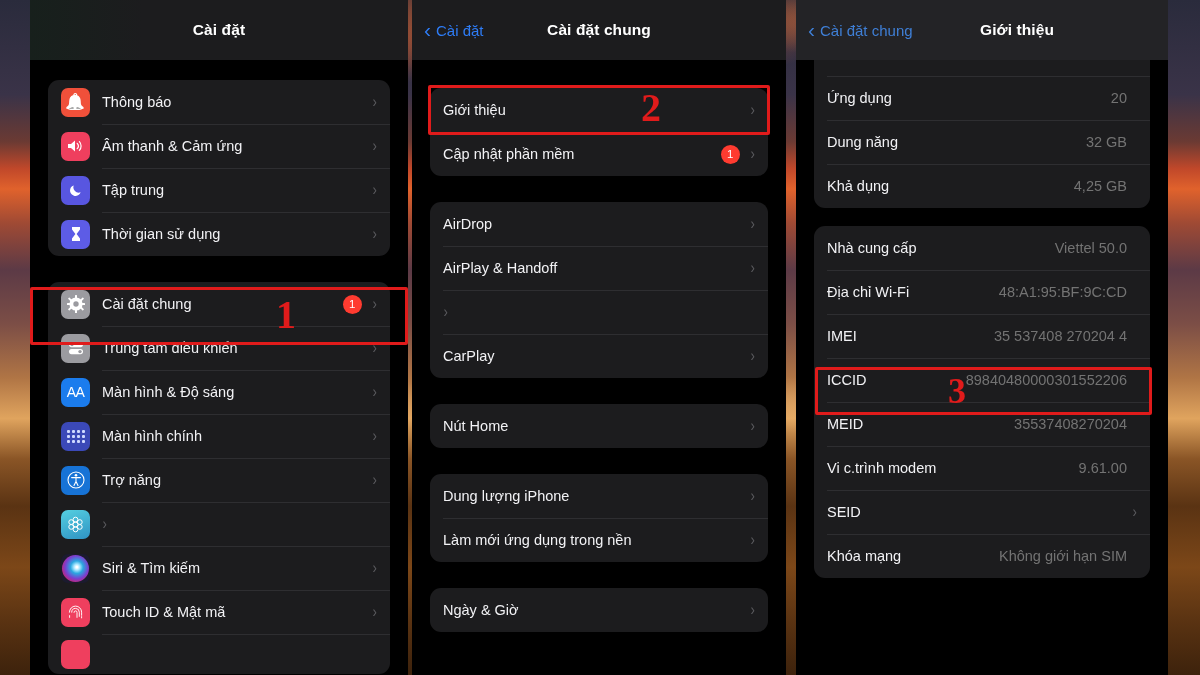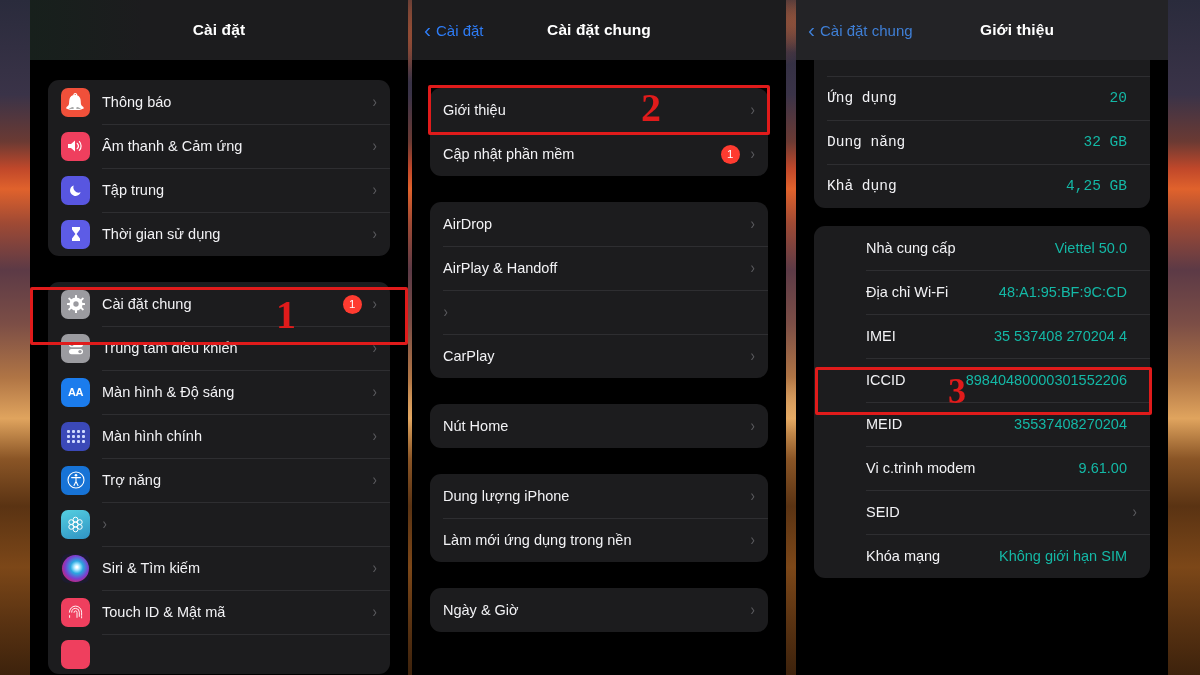--- a/index.html
+++ b/index.html
@@ -89,21 +89,21 @@
   .row.noicon + .row.noicon::before { left: 13px; }
 
   .ico {
     width: 29px; height: 29px; border-radius: 7px;
     flex: 0 0 29px; margin-right: 12px;
     display: flex; align-items: center; justify-content: center;
     color: #fff; font-size: 15px; line-height: 1;
     overflow: hidden;
   }
   .label { color: #f2f2f5; font-size: 14.5px; flex: 1; white-space: nowrap; }
-  .value { color: #14b8a6; font-size: 14.5px; margin-right: 10px; white-space: nowrap; }
+  .value { color: #737373; font-size: 14.5px; margin-right: 10px; white-space: nowrap; }
   .chevron {
     color: #5a5a5e; font-size: 16px; font-weight: 500; line-height: 1;
     transform: scaleX(.82);
   }
   .badge {
     background: #ff3b30; color: #fff; font-size: 11.5px;
     min-width: 19px; height: 19px; border-radius: 10px;
     display: flex; align-items: center; justify-content: center;
     margin-right: 10px; font-weight: 400;
   }
@@ -114,21 +114,21 @@
     border-radius: 2px; pointer-events: none; z-index: 40;
   }
   .step-num {
     position: absolute; z-index: 41;
     color: #e01b1b; font-family: "Liberation Serif", serif;
     font-weight: bold; line-height: 1;
   }
 
   
   .bell::before{content:"\1F514"; font-size:16px; filter: grayscale(1) brightness(3);}
-  .aa { font-size: 11px; font-weight: bold; letter-spacing: -.5px;}
+  .aa { font-size: 14px; font-weight: normal; letter-spacing: -.5px;}
   .grid-ico { display:grid; grid-template-columns: repeat(4,3px); grid-template-rows: repeat(3,3px); gap:2px; }
   .grid-ico span{ background:#cfd9ff; border-radius:1px; display:block; width:3px;height:3px;}
 </style>
 </head>
 <body>
 
 <div id="bg"></div>
 
 <div class="panel" id="panel-settings">
   <div class="navbar">
@@ -367,37 +367,37 @@
 <div class="panel" id="panel-about">
   <div class="navbar">
     <div class="nav-back">
       <span class="chev">‹</span>
       <span>Cài đặt chung</span>
     </div>
     <div class="nav-title" style="margin-left:70px;">Giới thiệu</div>
   </div>
   <div class="scroll" style="padding-top:0;">
 
-    <div class="group" style="border-radius:0 0 11px 11px;font-family:Liberation Mono, monospace;">
+    <div class="group" style="border-radius:0 0 11px 11px;">
       <div class="row noicon" style="height:16px;"></div>
       <div class="row noicon">
         <span class="label">Ứng dụng</span>
         <span class="value">20</span>
       </div>
       <div class="row noicon">
         <span class="label">Dung năng</span>
         <span class="value">32 GB</span>
       </div>
       <div class="row noicon">
         <span class="label">Khả dụng</span>
         <span class="value">4,25 GB</span>
       </div>
     </div>
 
-    <div class="group" style="margin-top:-8px;padding-left:39px;">
+    <div class="group" style="margin-top:-8px;">
       <div class="row noicon">
         <span class="label">Nhà cung cấp</span>
         <span class="value">Viettel 50.0</span>
       </div>
       <div class="row noicon">
         <span class="label">Địa chỉ Wi-Fi</span>
         <span class="value">48:A1:95:BF:9C:CD</span>
       </div>
       <div class="row noicon">
         <span class="label">IMEI</span>

